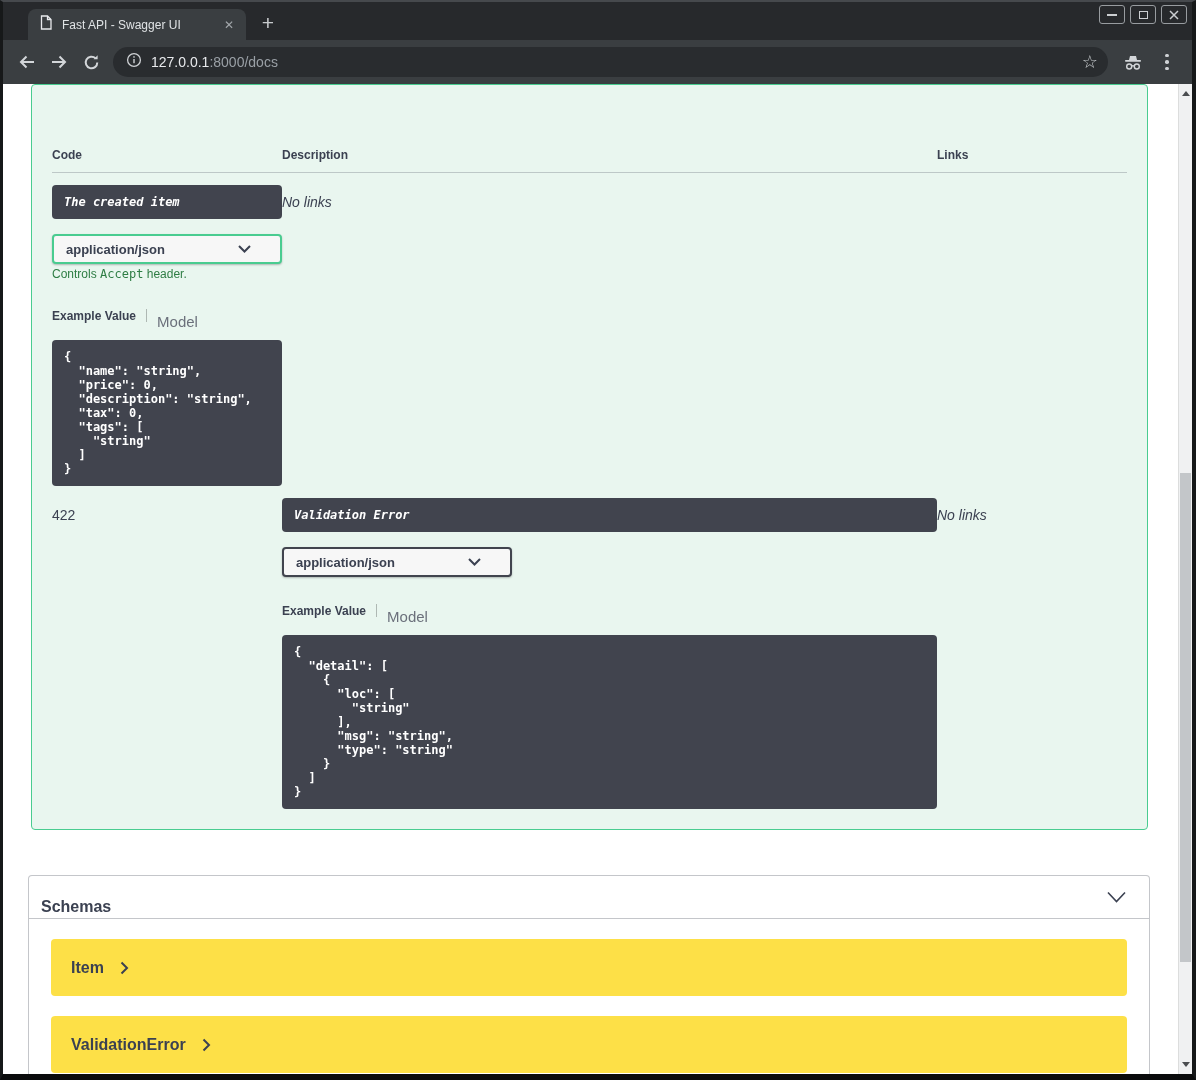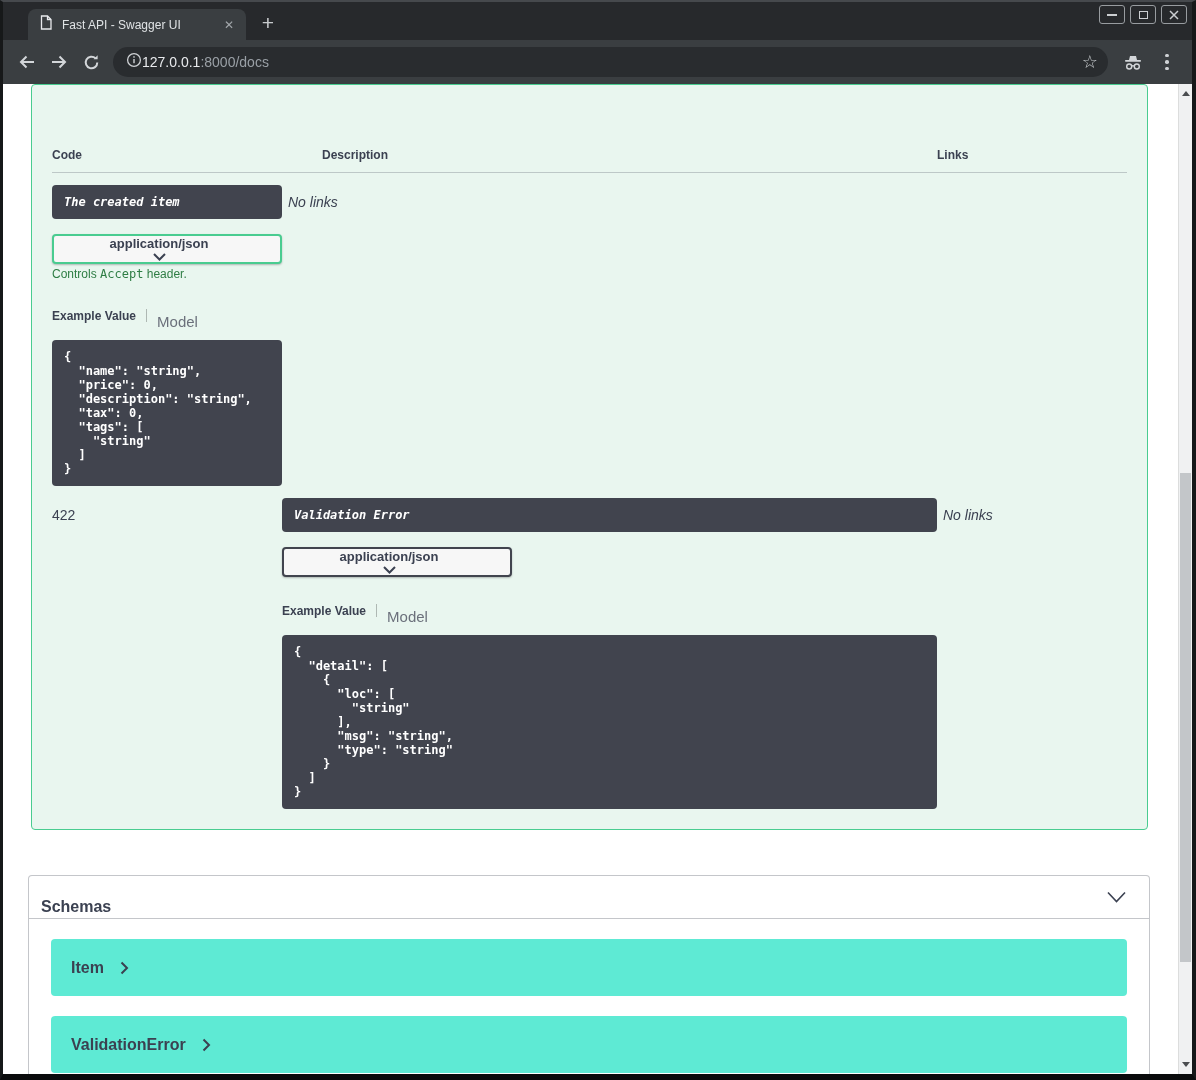--- a/index.html
+++ b/index.html
@@ -32,21 +32,21 @@
     display:flex; align-items:center; justify-content:center; color:#cbced1; background:transparent; }
   .glyph-min{ width:10px; height:2px; background:#cbced1; }
   .glyph-max{ width:9px; height:8px; border:1.5px solid #cbced1; }
 
   
   .toolbar{ height:44px; background:#3a3e41; display:flex; align-items:center;
     padding:0 8px 0 8px; flex:0 0 auto; }
   .nav-btn{ width:32px; height:32px; display:flex; align-items:center; justify-content:center;
     border-radius:50%; flex:0 0 auto; }
   .omnibox{ flex:1; height:30px; background:#292c2f; border-radius:15px; margin:0 8px 0 6px;
-    display:flex; align-items:center; padding:0 10px 0 13px; min-width:0; }
+    display:flex; align-items:center; padding:0 10px 0 13px; gap:9px; min-width:0; }
   .url{ flex:1; font-size:14px; color:#9aa0a6; white-space:nowrap; overflow:hidden; }
   .url .host{ color:#e8eaed; }
   .star{ color:#c6cacd; font-size:18px; line-height:1; }
   .tool-icon{ width:34px; height:34px; display:flex; align-items:center; justify-content:center; flex:0 0 auto; }
   .menu-dots{ display:flex; flex-direction:column; gap:3px; }
   .menu-dots i{ width:3.5px; height:3.5px; border-radius:50%; background:#cfd2d5; }
 
   
   .content{ position:relative; flex:1; background:#fff; overflow:hidden; }
   .page{ position:absolute; top:0; left:0; right:14px; bottom:0; background:#fff; overflow:hidden; }
@@ -55,53 +55,53 @@
     background:#e9f6ef; overflow:hidden; }
   .opblock-spacer{ height:38px; }
   .section-header{ height:53px; background:rgba(255,255,255,0.85);
     box-shadow:0 1px 2px rgba(0,0,0,0.08); border-top:1px solid rgba(0,0,0,0.04);
     display:flex; align-items:center; padding:0 20px; }
   .section-header h4{ font-size:14px; font-weight:bold; color:#3b4151; }
 
   .table-wrap{ padding:0 20px 20px 20px; }
   .tgrid{ display:grid; grid-template-columns:230px 1fr 190px; }
   .thead{ padding:25px 0 10px 0; border-bottom:1px solid rgba(59,65,81,0.25);
-    font-size:12px; font-weight:bold; color:#3b4151;gap:40px; }
+    font-size:12px; font-weight:bold; color:#3b4151; }
   .trow{ padding-top:12px; }
   .code-cell{ font-size:14px; color:#3b4151; padding-top:9px; }
-  .links-cell{ font-size:14px; color:#3b4151; font-style:italic; padding-top:9px;margin-left:6px; }
+  .links-cell{ font-size:14px; color:#3b4151; font-style:italic; padding-top:9px; }
 
   .mono{ font-family:"DejaVu Sans Mono", monospace; }
   .desc-box{ background:#41444e; border-radius:4px; padding:10px 12px; margin-bottom:15px;
     color:#fff; font-family:"DejaVu Sans Mono", monospace; font-size:12px;
     font-weight:bold; font-style:italic; }
   .media-select{ width:230px; height:30px; background:#f7f7f7; border-radius:4px;
     display:flex; align-items:center; padding:0 28px 0 12px; cursor:pointer;
-    box-shadow:0 1px 2px rgba(0,0,0,0.25);flex-direction:column; }
+    box-shadow:0 1px 2px rgba(0,0,0,0.25); }
   .media-select .sel-label{ flex:1; font-size:13px; font-weight:bold; color:#3b4151; }
   .border-green{ border:2px solid #49cc90; margin-bottom:3px; }
   .border-dark{ border:2px solid #41444e; margin-bottom:19px; }
   .controls-note{ font-size:12px; color:#2e7d44; margin-bottom:20px; }
   .controls-note .mono{ font-size:12px; }
   .tabs{ display:flex; align-items:center; margin-bottom:10px; }
   .tab-example{ font-size:12px; font-weight:bold; color:#3b4151; cursor:pointer; }
   .tab-divider{ width:1px; height:13px; background:rgba(0,0,0,0.25); margin:0 10px; }
   .tab-model{ font-size:15px; color:#6b707b; cursor:pointer;margin-top:12px; }
   pre.example{ background:#41444e; border-radius:4px; padding:10px 12px; color:#fff;
     font-family:"DejaVu Sans Mono", monospace; font-size:12px; line-height:14px;
     font-weight:bold; white-space:pre; overflow:hidden; }
 
   
   .schemas{ margin:45px 28px 0 25px; border:1px solid rgba(59,65,81,0.3);
     border-radius:4px 4px 0 0; background:#fff; }
   .schemas-header{ height:43px; display:flex; align-items:center;
     padding:0 22px 0 12px; border-bottom:1px solid rgba(59,65,81,0.3); cursor:pointer; }
   .schemas-header h4{ flex:1; font-size:16px; font-weight:bold; color:#3b4151;margin-top:20px; }
   .schemas-body{ padding:20px 22px; }
-  .model-card{ background:#5eead4; border-radius:4px; height:57px; display:flex;
+  .model-card{ background:#fde047; border-radius:4px; height:57px; display:flex;
     align-items:center; padding:0 20px; margin-bottom:20px; cursor:pointer; gap:16px; }
   .model-card:last-child{ margin-bottom:0; }
   .model-name{ font-size:16px; font-weight:bold; color:#3b4151; }
 
   
   .scrollbar{ position:absolute; top:0; right:0; bottom:0; width:14px; background:#f0f1f2;
     border-left:1px solid #dcdddd; }
   .sb-btn{ position:absolute; left:0; right:0; height:15px; display:flex;
     align-items:center; justify-content:center; }
   .sb-btn.up{ top:2px; } .sb-btn.down{ bottom:2px; }

